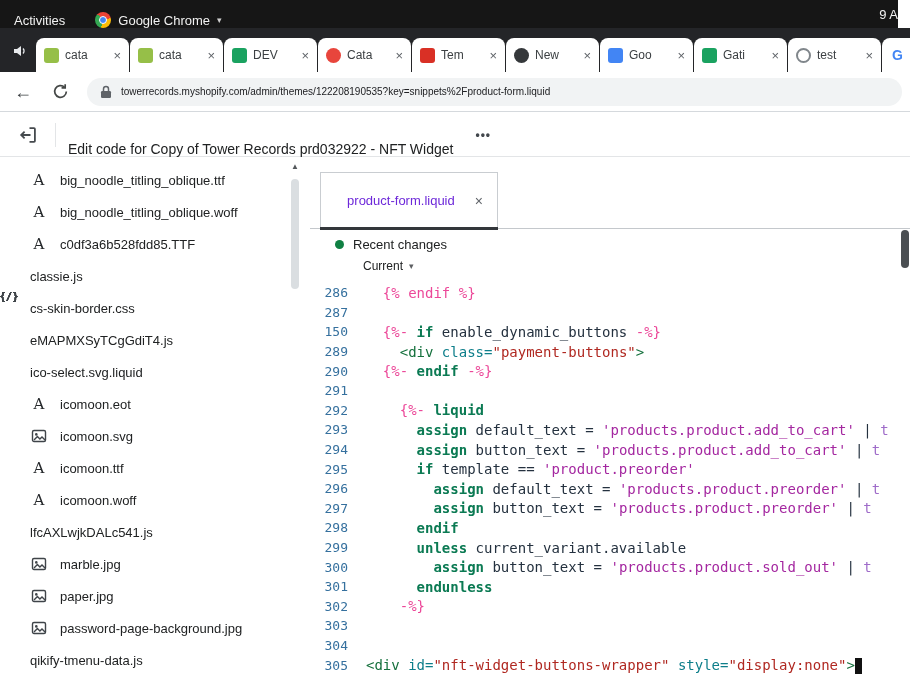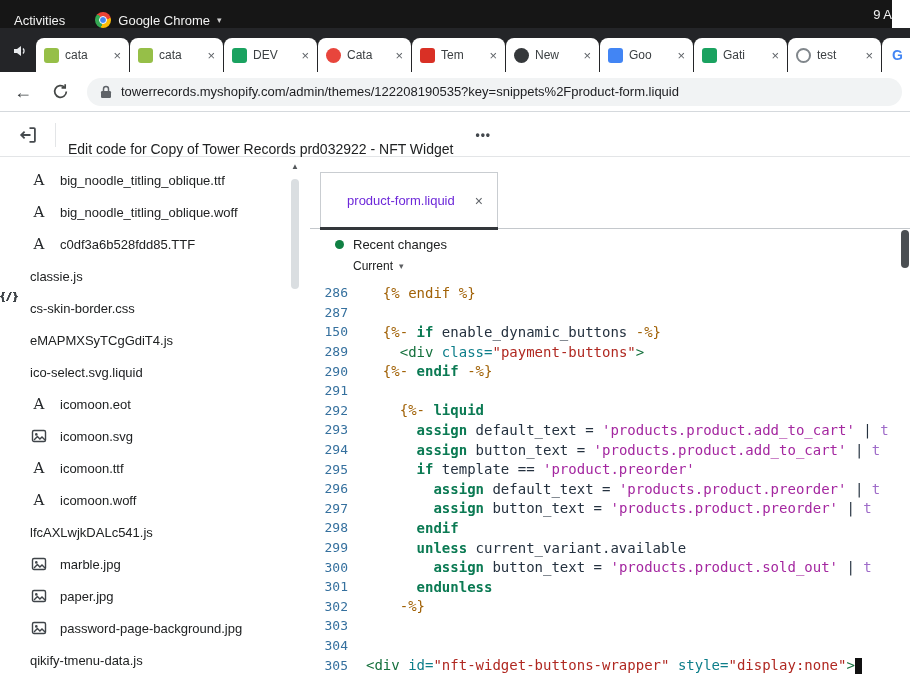--- a/index.html
+++ b/index.html
@@ -1,18 +1,18 @@
 <!DOCTYPE html>
 <html><head>
 <meta charset="utf-8">
 <style>
   html,body{margin:0;padding:0;width:910px;height:674px;overflow:hidden;background:#fff;
     font-family:"Liberation Sans",sans-serif;position:relative;}
   
-  #sysbar{position:absolute;top:0;left:0;right:18px;height:40px;background:#161616;color:#f2f2f2;
+  #sysbar{position:absolute;top:0;left:0;right:12px;height:40px;background:#161616;color:#f2f2f2;
     display:flex;align-items:center;font-size:13px;}
   .activities{padding:0 14px;cursor:default;}
   .appmenu{display:flex;align-items:center;gap:7px;margin-left:16px;}
   .chrome-logo{width:16px;height:16px;border-radius:50%;position:relative;
     background:conic-gradient(from -45deg,#ea4335 0 120deg,#fbbc05 0 240deg,#34a853 0 360deg);}
   .chrome-logo::after{content:"";position:absolute;inset:4px;background:#4285f4;border:1.5px solid #fff;border-radius:50%;}
   .menucaret{font-size:9px;color:#cfcfcf;}
   .sys-right{position:absolute;right:0;top:0;height:28px;display:flex;align-items:center;white-space:nowrap;}
   
   #tabstrip{position:absolute;top:28px;left:0;right:0;height:44px;background:#242528;overflow:hidden;}
@@ -31,21 +31,21 @@
   .fav.blue-square{background:#4285f4;}
   .fav.globe{background:#fff;border:2px solid #80868b;border-radius:50%;box-sizing:border-box;}
   .fav.google-letter{background:transparent;color:#4285f4;font-weight:bold;font-size:14px;}
   
   #toolbar{position:absolute;top:72px;left:0;right:0;height:39px;background:#fff;
     border-bottom:1px solid #d5d9dd;display:flex;align-items:center;}
   .nav-back{font-size:18px;color:#3c4043;margin-left:14px;line-height:1;}
   .nav-reload{margin-left:20px;display:inline-flex;}
   .omnibox{margin-left:18px;margin-right:8px;flex:1;height:28px;background:#f1f3f4;border-radius:14px;
     display:flex;align-items:center;gap:9px;padding:0 13px;overflow:hidden;}
-  .url{font-size:13px;color:#202124;white-space:nowrap;}
+  .url{font-size:10px;color:#202124;white-space:nowrap;}
   
   #appheader{position:absolute;top:113px;left:0;right:0;height:43px;background:#fff;
     border-bottom:1px solid #e3e5e7;display:flex;align-items:center;}
   .exit-btn{margin:0 17px 0 18px;display:inline-flex;background:none;border:none;padding:0;}
   .hdr-divider{width:1px;height:24px;background:#e3e5e7;}
   .page-title{margin-left:12px;font-size:14px;font-weight:500;color:#202223;white-space:nowrap;margin-top:28px;}
   .more-btn{margin-left:16px;color:#42474c;font-size:12px;font-weight:bold;letter-spacing:1px;background:none;border:none;}
   
   #sidebar{position:absolute;top:157px;bottom:0;left:0;width:310px;background:#fff;overflow:hidden;}
   .file-list{position:absolute;top:7px;left:0;right:24px;}
@@ -61,30 +61,30 @@
   #editor{position:absolute;top:157px;bottom:0;left:310px;right:0;background:#fff;}
   .tabrow{position:absolute;top:0;left:0;right:0;height:71px;border-bottom:1px solid #c4c8cc;}
   .editor-tab{position:absolute;left:10px;top:15px;height:56px;width:178px;box-sizing:border-box;
     border:1px solid #c9cdd1;border-bottom:none;background:#fff;display:flex;align-items:center;padding:0 14px;}
   .editor-tab::after{content:"";position:absolute;left:-1px;right:-1px;bottom:-2px;height:3px;background:#33373b;}
   .editor-tab-label{font-size:13px;color:#6d28d9;flex:1;white-space:nowrap;text-align:center;}
   .editor-tab-close{color:#5f6368;font-size:14px;margin-left:8px;}
   .changes{position:absolute;top:80px;left:25px;}
   .changes-head{display:flex;align-items:center;gap:9px;font-size:13px;color:#202223;}
   .dot{width:9px;height:9px;border-radius:50%;background:#108043;flex:none;}
-  .version{margin-top:7px;margin-left:18px;font-size:12px;color:#202223;display:flex;align-items:center;gap:6px;}
+  .version{margin-top:7px;margin-left:28px;font-size:12px;color:#202223;display:flex;align-items:center;gap:6px;}
   .vcaret{font-size:9px;color:#5c5f62;}
   
   .code{position:absolute;top:126px;left:0;right:0;bottom:0;overflow:hidden;
     font-family:"DejaVu Sans Mono",monospace;font-size:14px;}
   .code-line{height:19.6px;display:flex;align-items:center;white-space:pre;}
   .lineno{flex:none;width:48px;box-sizing:border-box;text-align:right;padding-right:10px;
     color:#35709e;font-size:13px;}
   .line-text{padding-left:8px;}
-  .tk-lq{color:#a16207;}
+  .tk-lq{color:#ec4899;}
   .tk-kw{color:#0b7a53;font-weight:bold;}
   .tk-id{color:#24313f;}
   .tk-st{color:#a427a0;text-align:right;}
   .tk-fl{color:#9f6cc9;}
   .tk-tg{color:#14703c;}
   .tk-at{color:#0d7e8a;}
   .tk-av{color:#b02821;}
   .tk-cur{display:inline-block;width:7px;height:16px;background:#111;vertical-align:middle;}
   .ed-scroll-thumb{position:absolute;right:1px;top:73px;width:8px;height:38px;background:#4a4e52;border-radius:4px;}
 </style>

